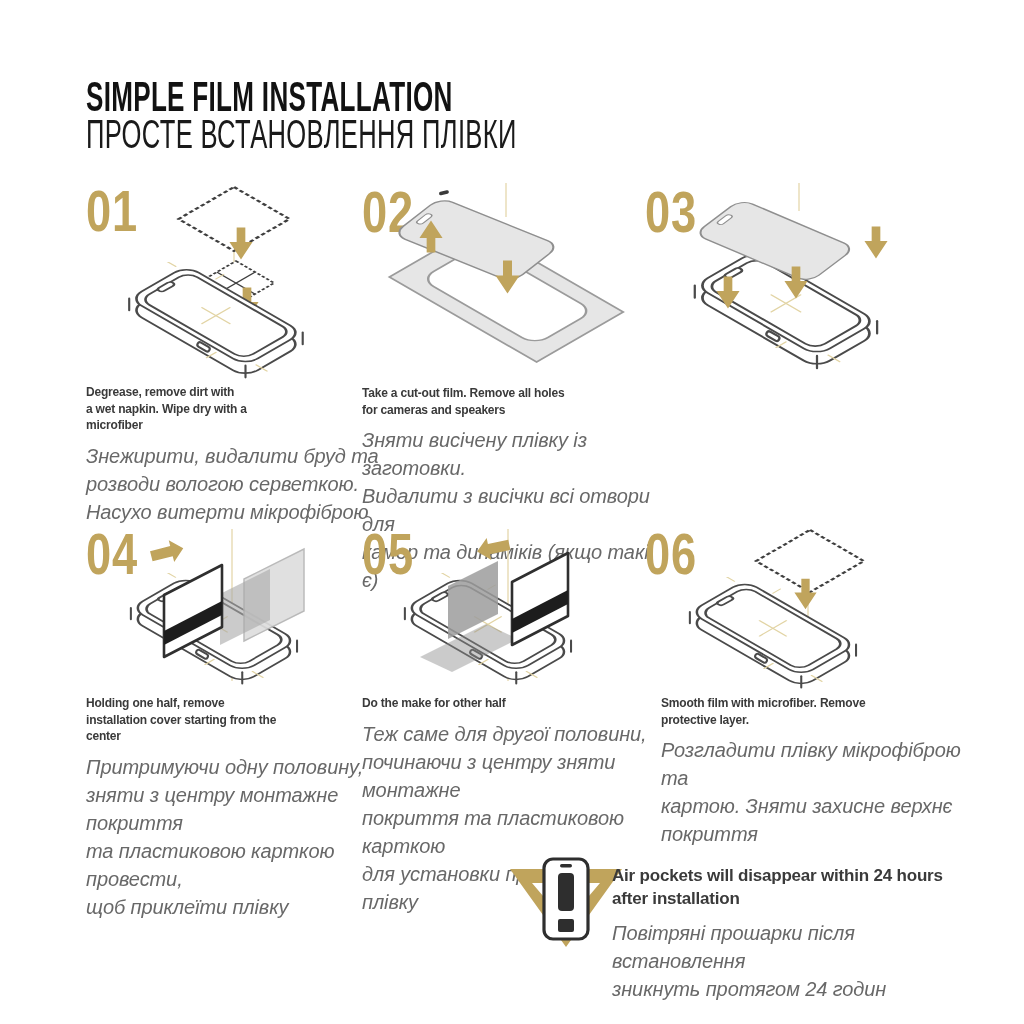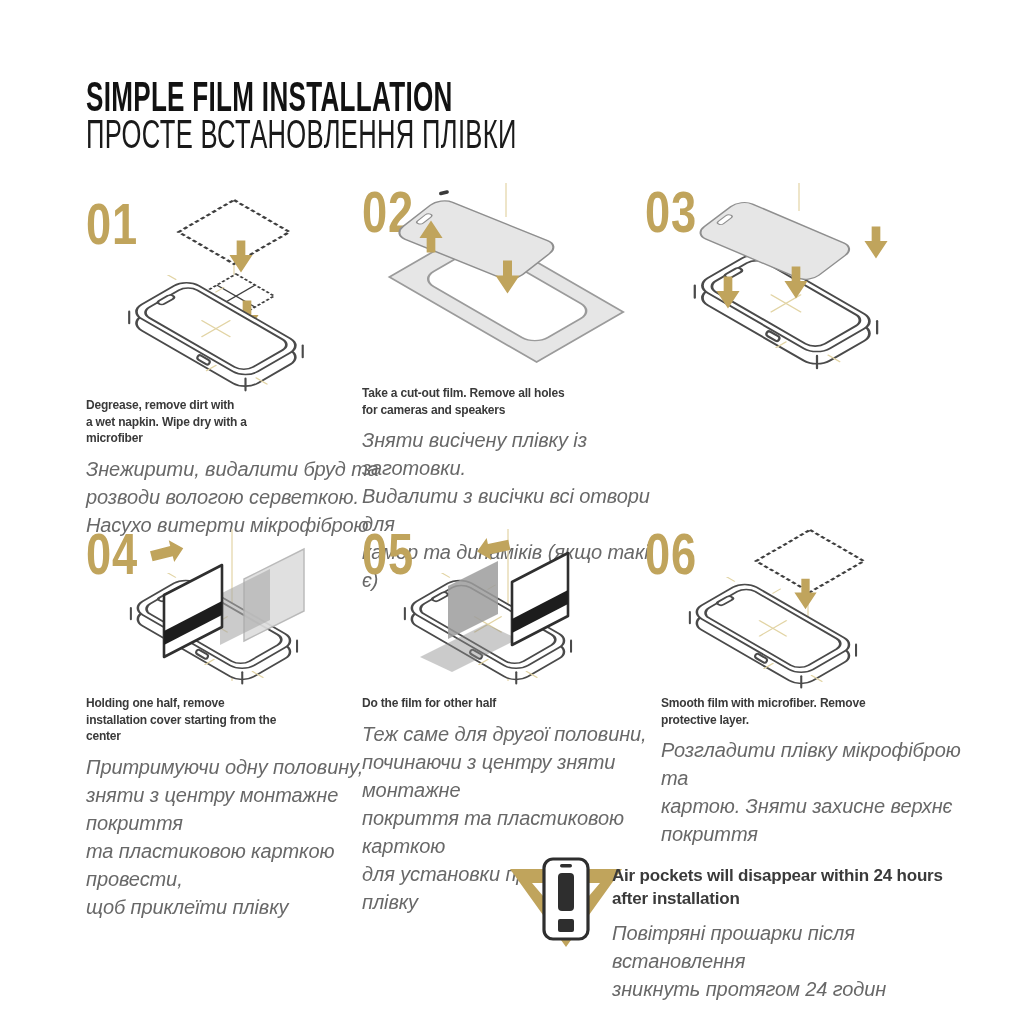--- a/index.html
+++ b/index.html
@@ -99,21 +99,21 @@
       <rect x="48" y="62" width="16" height="13" rx="2" fill="#2e2e2e"></rect>
     </symbol>
   </defs>
 </svg>
 
 <div id="canvas">
 
   <div class="title-en">SIMPLE FILM INSTALLATION</div>
   <div class="title-ua">ПРОСТЕ ВСТАНОВЛЕННЯ ПЛІВКИ</div>
 
-  <div class="step" style="left:86px;top:195px;width:270px;height:340px">
+  <div class="step" style="left:86px;top:182px;width:270px;height:340px">
     <div class="step-num">01</div>
     <svg class="illus" style="left:30px;top:2px" width="230" height="198">
       <line x1="118" y1="60" x2="118" y2="104" stroke="#e7dab2" stroke-width="1.4"></line>
       <use href="#napkin-sym" x="58" y="0" width="120" height="74"></use>
       <use href="#arrow-down-sym" x="112" y="42" width="26" height="35"></use>
       <use href="#napkin-small-sym" x="80" y="74" width="80" height="52"></use>
       <use href="#arrow-down-sym" x="118" y="102" width="26" height="35"></use>
       <use href="#phone-iso" x="6" y="78" width="188" height="118"></use>
     </svg>
     <div class="texts" style="left:0;top:202px">
@@ -199,21 +199,21 @@
       <use href="#phone-iso" x="12" y="44" width="180" height="113"></use>
       <path d="M34,128 L100,95 L132,110 L66,143 Z" fill="#8b8b8b" opacity="0.45"></path>
       <path d="M62,110 L112,85 L112,32 L62,57 Z" fill="#9c9c9c" opacity="0.85"></path>
       <path d="M126,116 L182,87 L182,24 L126,53 Z" fill="#ffffff" stroke="#2f2f2f" stroke-width="2.6" stroke-linejoin="round"></path>
       <path d="M126,90 L182,61 L182,75 L126,104 Z" fill="#1d1d1d"></path>
       <g transform="rotate(-12 108 18)">
         <use href="#arrow-left-sym" x="88" y="6" width="38" height="26"></use>
       </g>
     </svg>
     <div class="texts" style="left:0;top:170px">
-      <p class="en">Do the film for other half</p>
+      <p class="en">Do the make for other half</p>
       <p class="ua">Теж саме для другої половини,
 починаючи з центру зняти монтажне
 покриття та пластиковою карткою
 для установки приклеїти плівку</p>
     </div>
   </div>
 
   <div class="step" style="left:645px;top:525px;width:295px;height:330px">
     <div class="step-num">06</div>
     <svg class="illus" style="left:28px;top:2px" width="250" height="166">

